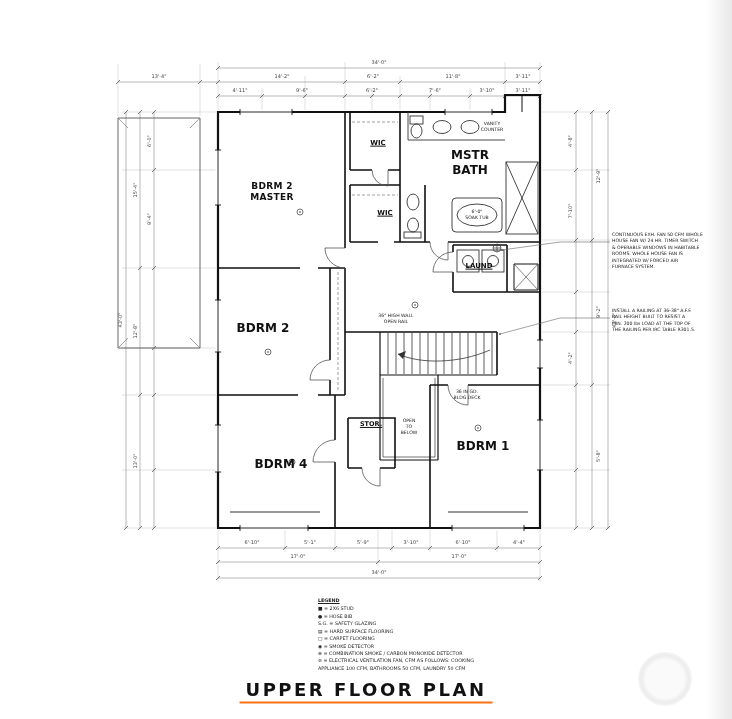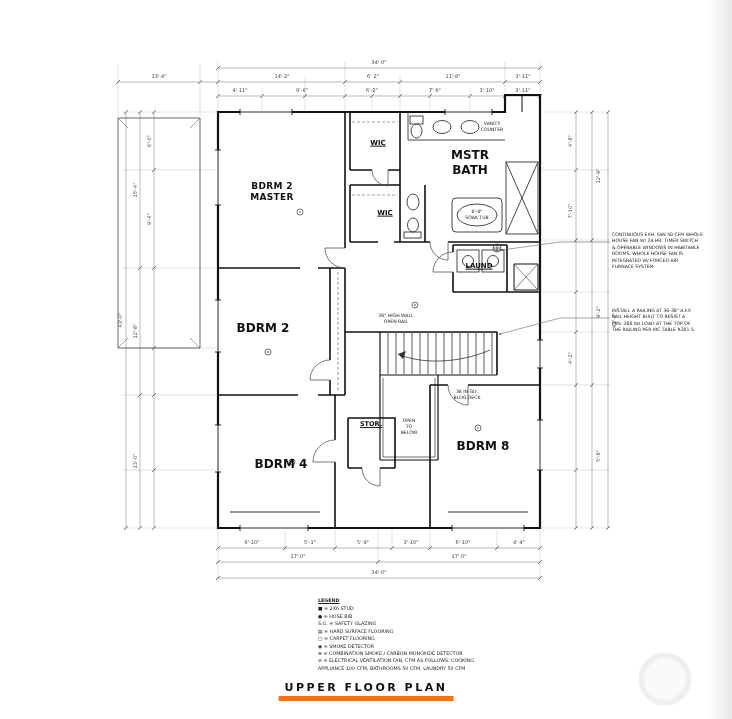--- a/index.html
+++ b/index.html
@@ -20,22 +20,22 @@
   .fixlabel{position:absolute;transform:translate(-50%,-50%);font-size:4.6px;color:#222;
             text-align:center;white-space:pre-line;line-height:1.3;}
   .dim{position:absolute;transform:translate(-50%,-50%);font-size:5px;color:#444;white-space:nowrap;}
   .dim.v{transform:translate(-50%,-50%) rotate(-90deg);}
   .note{position:absolute;width:102px;font-size:4.6px;line-height:1.4;color:#222;
         white-space:pre-line;text-align:left;}
   .legend{position:absolute;left:318px;top:597px;width:160px;font-size:4.8px;line-height:1.55;color:#222;}
   .legend .t{font-weight:700;text-decoration:underline;margin-bottom:1px;}
   .legend .li{margin:0;}
   .plan-title{position:absolute;left:366px;top:691px;transform:translate(-50%,-50%);
-              font-size:11px;font-weight:600;letter-spacing:2.5px;color:#111;
-              border-bottom:5px solid #f97316;padding:0 6px 2px 6px;white-space:nowrap;}
+              font-size:18px;font-weight:600;letter-spacing:2.5px;color:#111;
+              border-bottom:2px solid #f97316;padding:0 6px 2px 6px;white-space:nowrap;}
 </style>
 </head>
 <body>
 
 <div class="canvas">
 
   <svg class="plan-svg" width="732" height="719" viewBox="0 0 732 719">
 
     <g stroke="#c0c0c0" stroke-width="0.5" fill="none">
       <path d="M118,64 V116 M200,64 V116 M218,62 V110 M262,88 V110 M305,76 V110 M345,62 V110 M372,88 V110 M400,76 V110 M430,88 V110 M470,88 V110 M505,62 V93 M540,62 V93"></path>
@@ -196,21 +196,21 @@
 
   <div class="room-label lg" style="left:272px;top:192px;">BDRM 2
 MASTER</div>
   <div class="room-label wic" style="left:378px;top:143px;">WIC</div>
   <div class="room-label md" style="left:470px;top:163px;">MSTR
 BATH</div>
   <div class="room-label wic" style="left:385px;top:213px;">WIC</div>
   <div class="room-label md" style="left:263px;top:328px;">BDRM 2</div>
   <div class="room-label laund" style="left:479px;top:266px;">LAUND</div>
   <div class="room-label md" style="left:281px;top:452px;margin-top:12px;">BDRM 4</div>
-  <div class="room-label md" style="left:483px;top:446px;">BDRM 8</div>
+  <div class="room-label md" style="left:483px;top:446px;">BDRM 1</div>
   <div class="room-label stor" style="left:371px;top:424px;">STOR.</div>
 
   <div class="fixlabel" style="left:492px;top:127px;">VANITY
 COUNTER</div>
   <div class="fixlabel" style="left:477px;top:215px;">6'-0"
 SOAK TUB</div>
   <div class="fixlabel" style="left:396px;top:319px;">36" HIGH WALL
 OPEN RAIL</div>
   <div class="fixlabel" style="left:409px;top:427px;">OPEN
 TO

